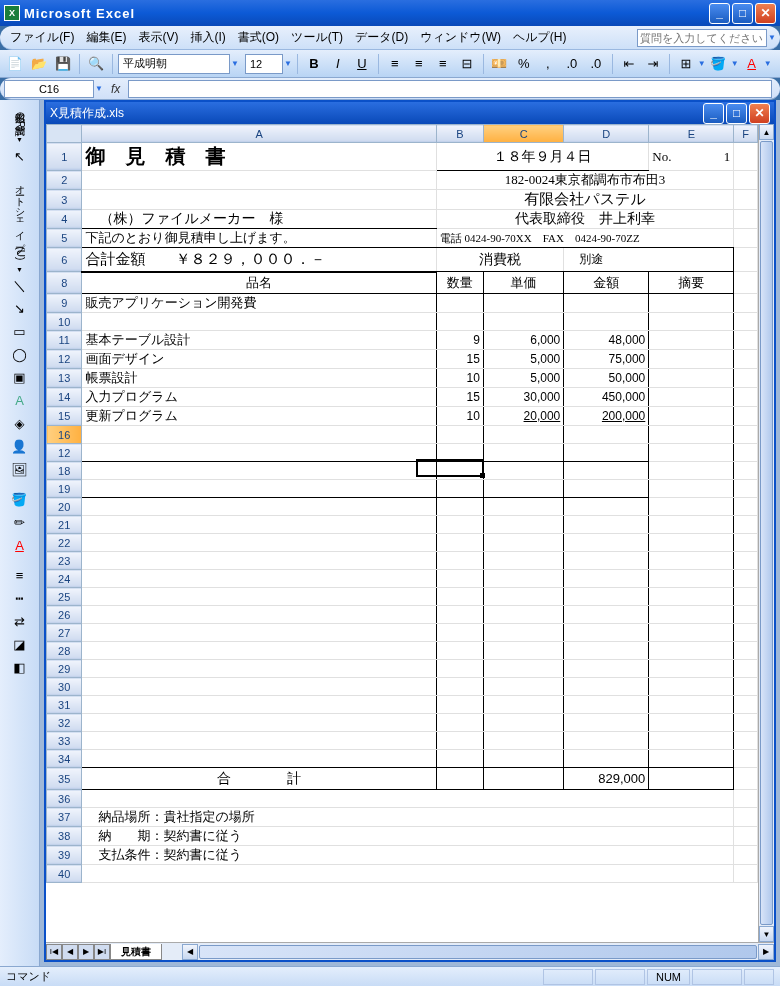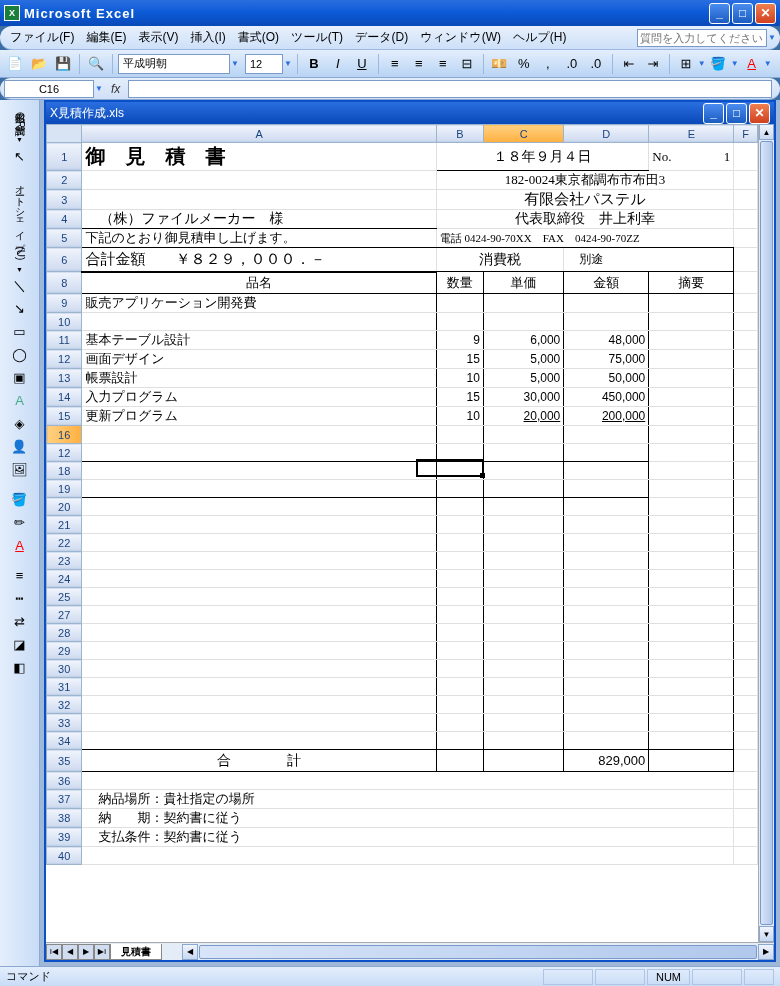--- a/index.html
+++ b/index.html
@@ -696,20 +696,29 @@
           <tr>
                 <td class="rowhdr">25</td>
                 <td class="cell b-left b-right"></td>
                 <td class="cell b-right"></td>
                 <td class="cell b-right"></td>
                 <td class="cell b-right"></td>
                 <td class="cell b-right"></td>
                 <td class="cell"></td>
               </tr>
           <tr>
+                <td class="rowhdr">26</td>
+                <td class="cell b-left b-right"></td>
+                <td class="cell b-right"></td>
+                <td class="cell b-right"></td>
+                <td class="cell b-right"></td>
+                <td class="cell b-right"></td>
+                <td class="cell"></td>
+              </tr>
+          <tr>
                 <td class="rowhdr">27</td>
                 <td class="cell b-left b-right"></td>
                 <td class="cell b-right"></td>
                 <td class="cell b-right"></td>
                 <td class="cell b-right"></td>
                 <td class="cell b-right"></td>
                 <td class="cell"></td>
               </tr>
           <tr>
                 <td class="rowhdr">28</td>

